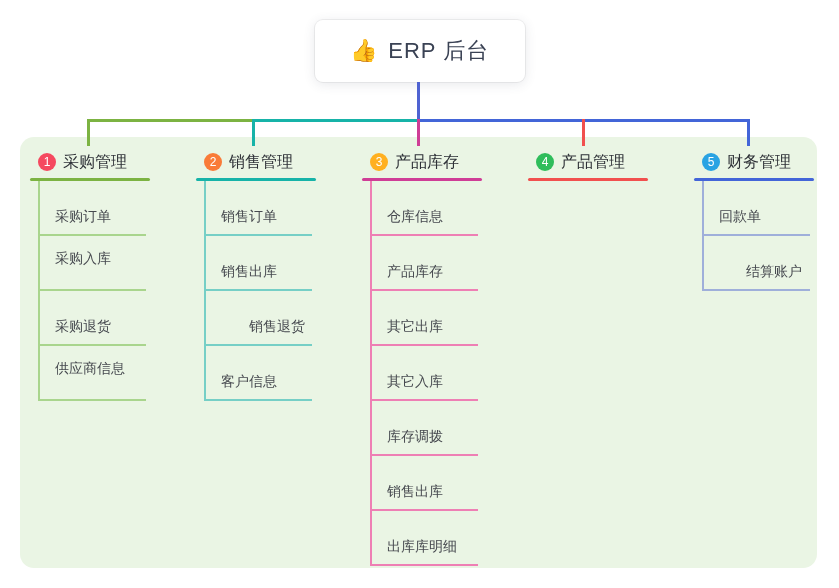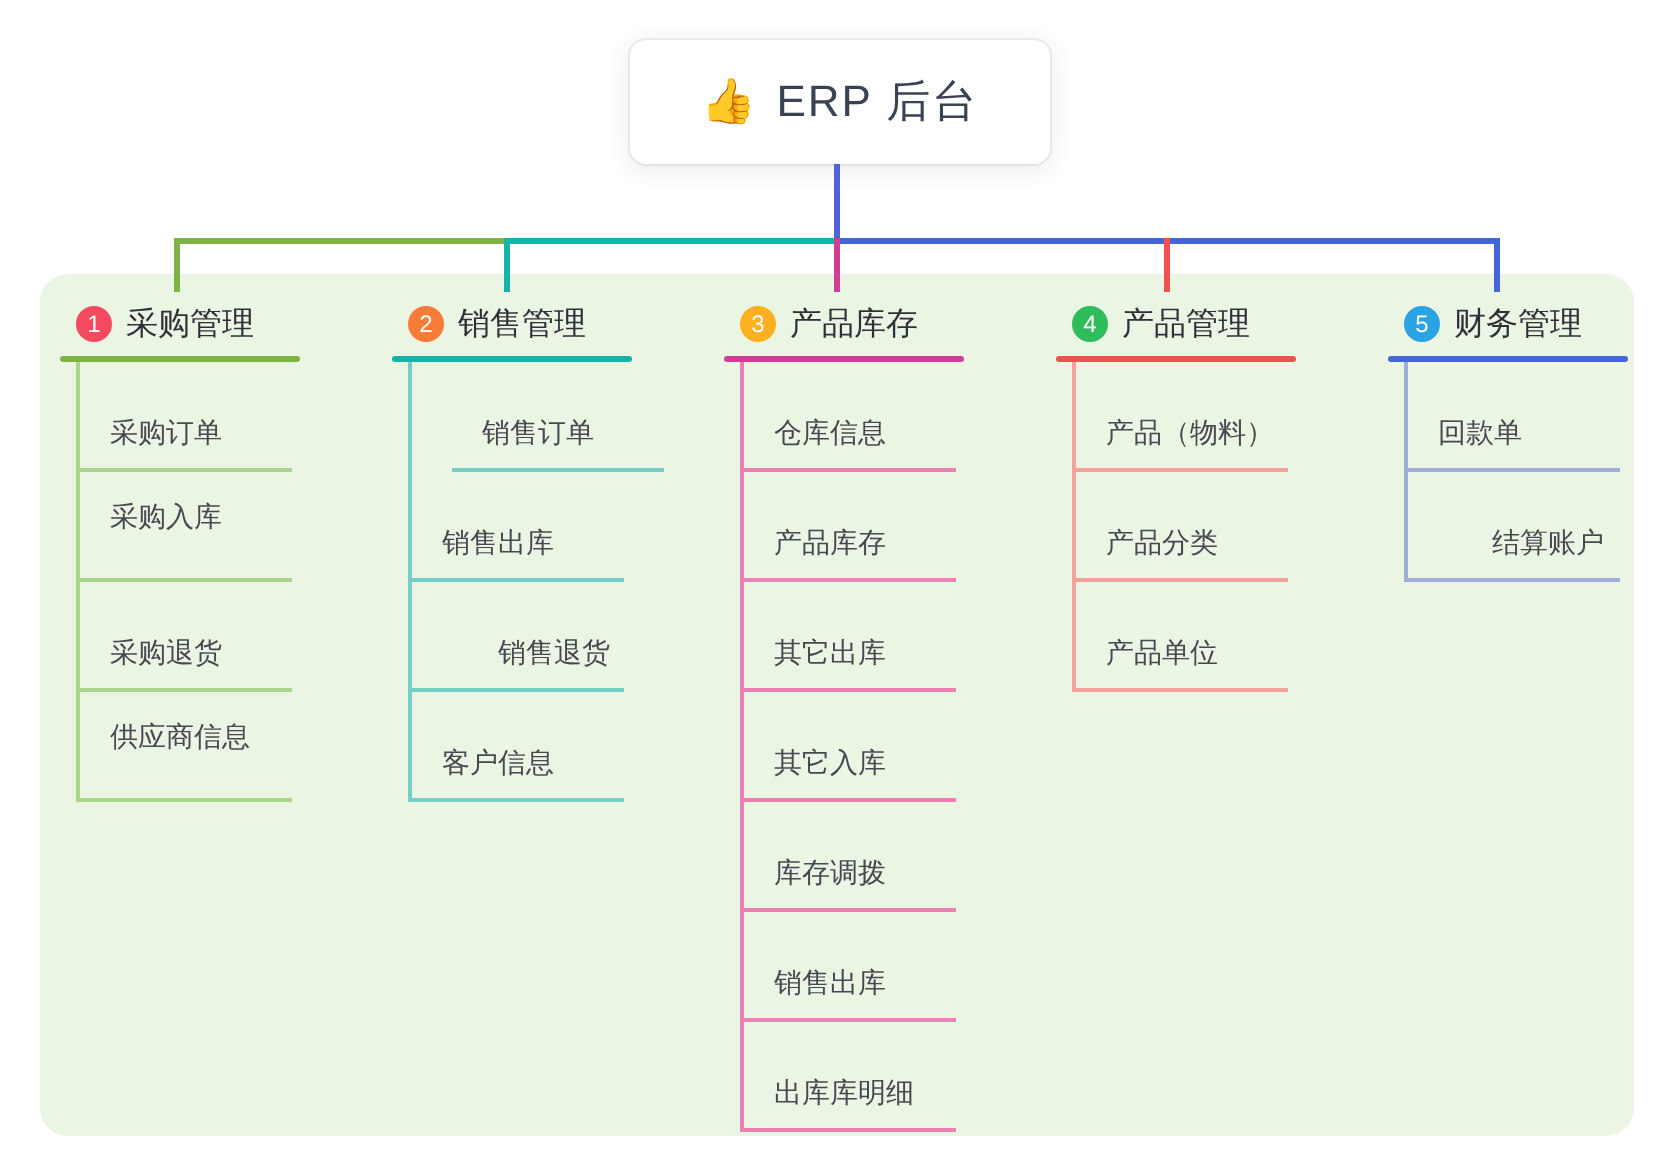--- a/index.html
+++ b/index.html
@@ -86,21 +86,21 @@
 </div>
   </div>
 
   <div class="branch" style="left: 176px;">
     <div class="branch-title">
       <span class="badge" style="background: rgb(249, 123, 56);">2</span>
       <span class="btitle">销售管理</span>
     </div>
     <div class="underline" style="background: rgb(23, 179, 168);"></div>
     <div class="body" style="border-left-color: rgb(118, 207, 198);">
-  <div class="sub-item" style="border-bottom-color: rgb(118, 207, 198); margin-left: 20px;">
+  <div class="sub-item" style="border-bottom-color: rgb(118, 207, 198);">
     <span>销售订单</span>
   </div>
 
   <div class="sub-item" style="border-bottom-color: rgb(118, 207, 198);">
     <span>销售出库</span>
   </div>
 
   <div class="sub-item" style="border-bottom-color: rgb(118, 207, 198); padding-left: 43px;">
     <span>销售退货</span>
   </div>
@@ -147,33 +147,20 @@
   </div>
 </div>
   </div>
 
   <div class="branch" style="left: 508px;">
     <div class="branch-title">
       <span class="badge" style="background: rgb(47, 189, 91);">4</span>
       <span class="btitle">产品管理</span>
     </div>
     <div class="underline" style="background: rgb(241, 80, 78);"></div>
-    <div class="body" style="border-left-color: rgb(246, 160, 158);">
-  <div class="sub-item" style="border-bottom-color: rgb(246, 160, 158);">
-    <span>产品（物料）</span>
-  </div>
-
-  <div class="sub-item" style="border-bottom-color: rgb(246, 160, 158);">
-    <span>产品分类</span>
-  </div>
-
-  <div class="sub-item" style="border-bottom-color: rgb(246, 160, 158);">
-    <span>产品单位</span>
-  </div>
-</div>
   </div>
 
   <div class="branch" style="left: 674px;">
     <div class="branch-title">
       <span class="badge" style="background: rgb(41, 163, 227);">5</span>
       <span class="btitle">财务管理</span>
     </div>
     <div class="underline" style="background: rgb(67, 101, 216);"></div>
     <div class="body" style="border-left-color: rgb(159, 175, 218);">
   <div class="sub-item" style="border-bottom-color: rgb(159, 175, 218);">

